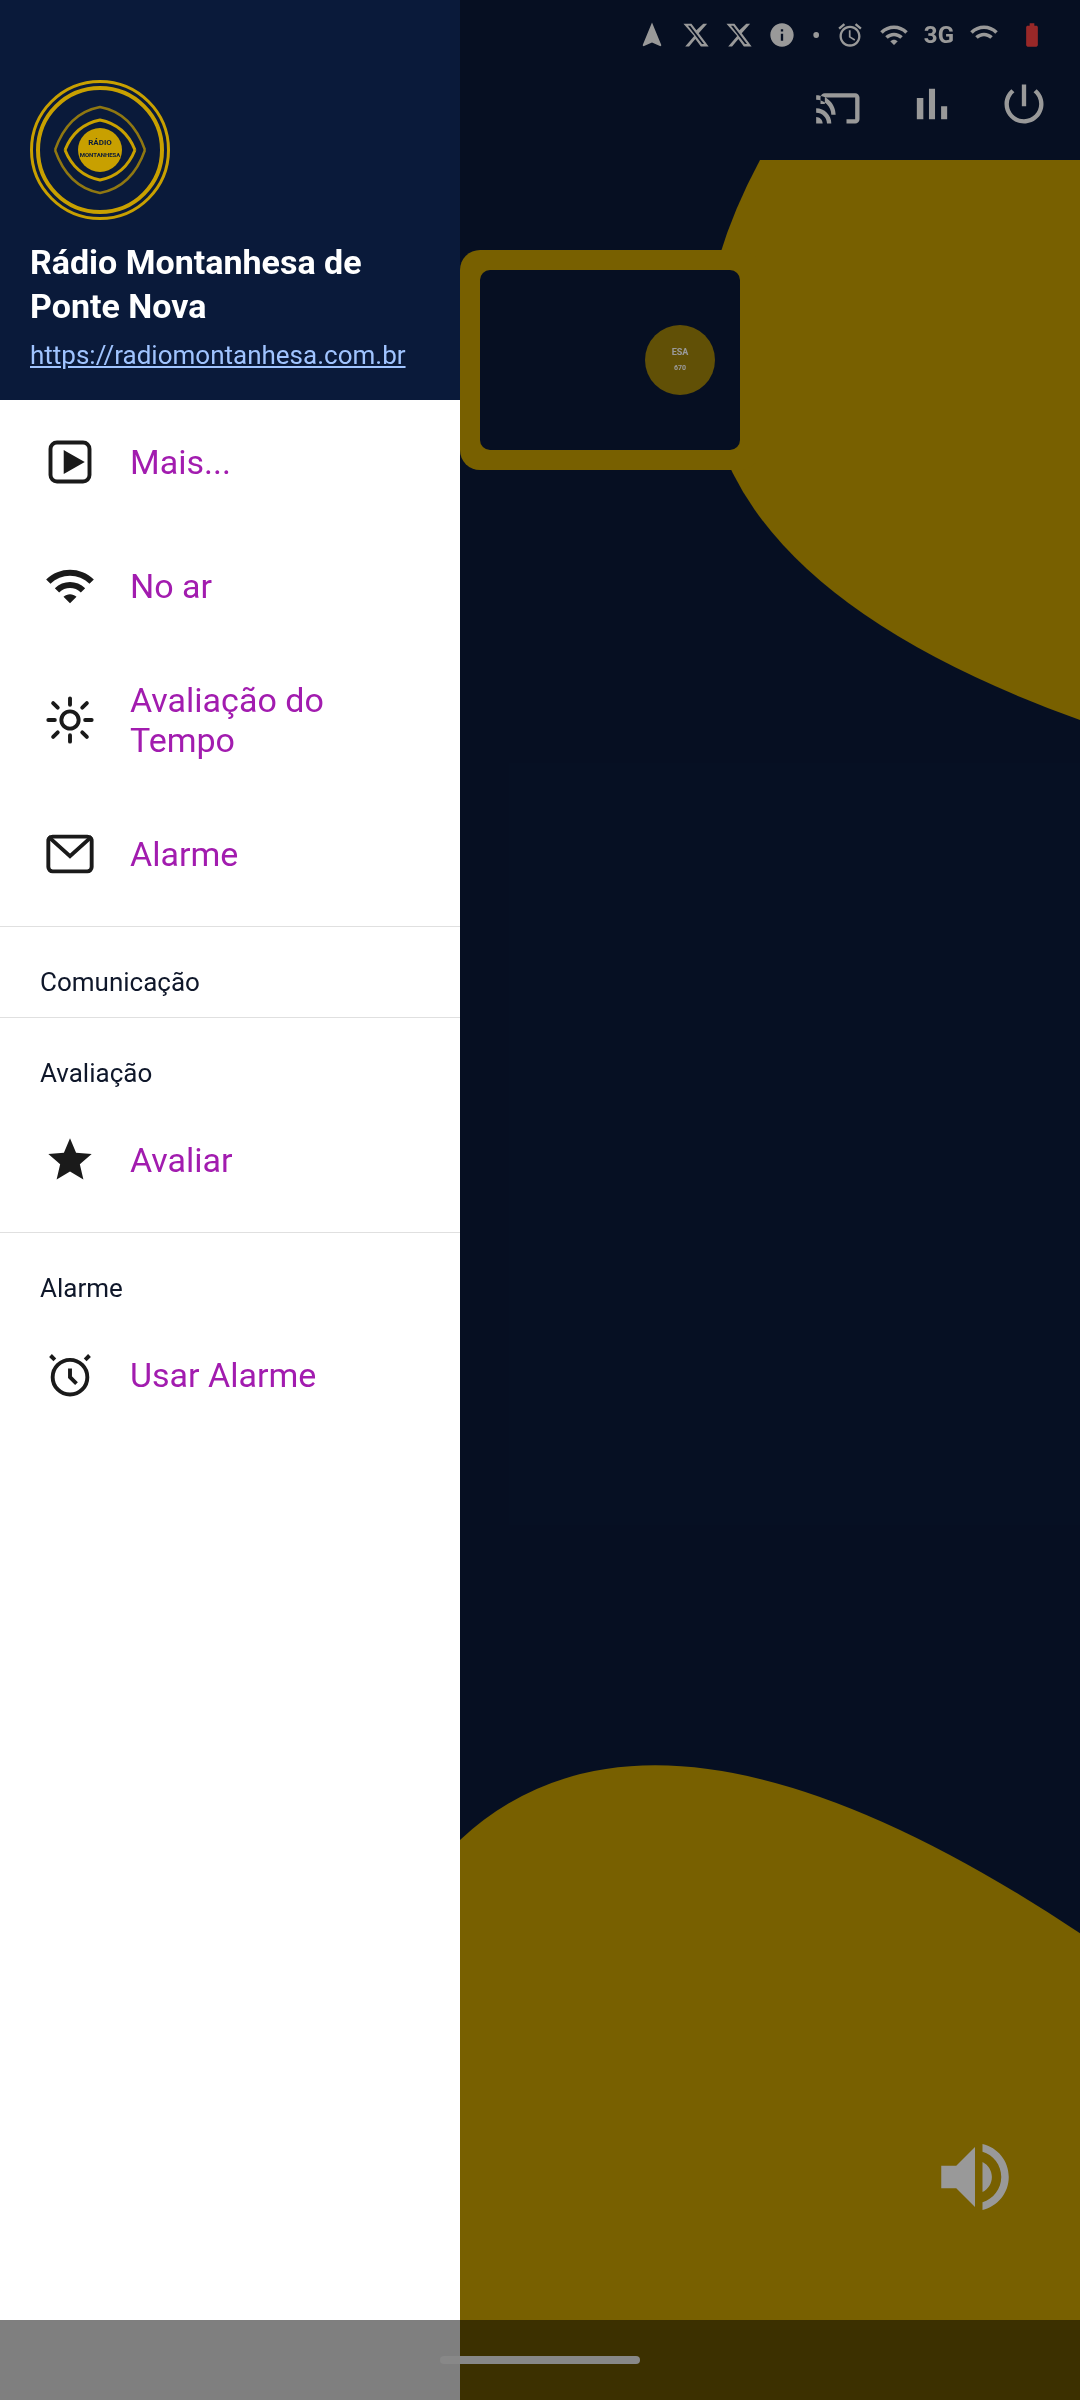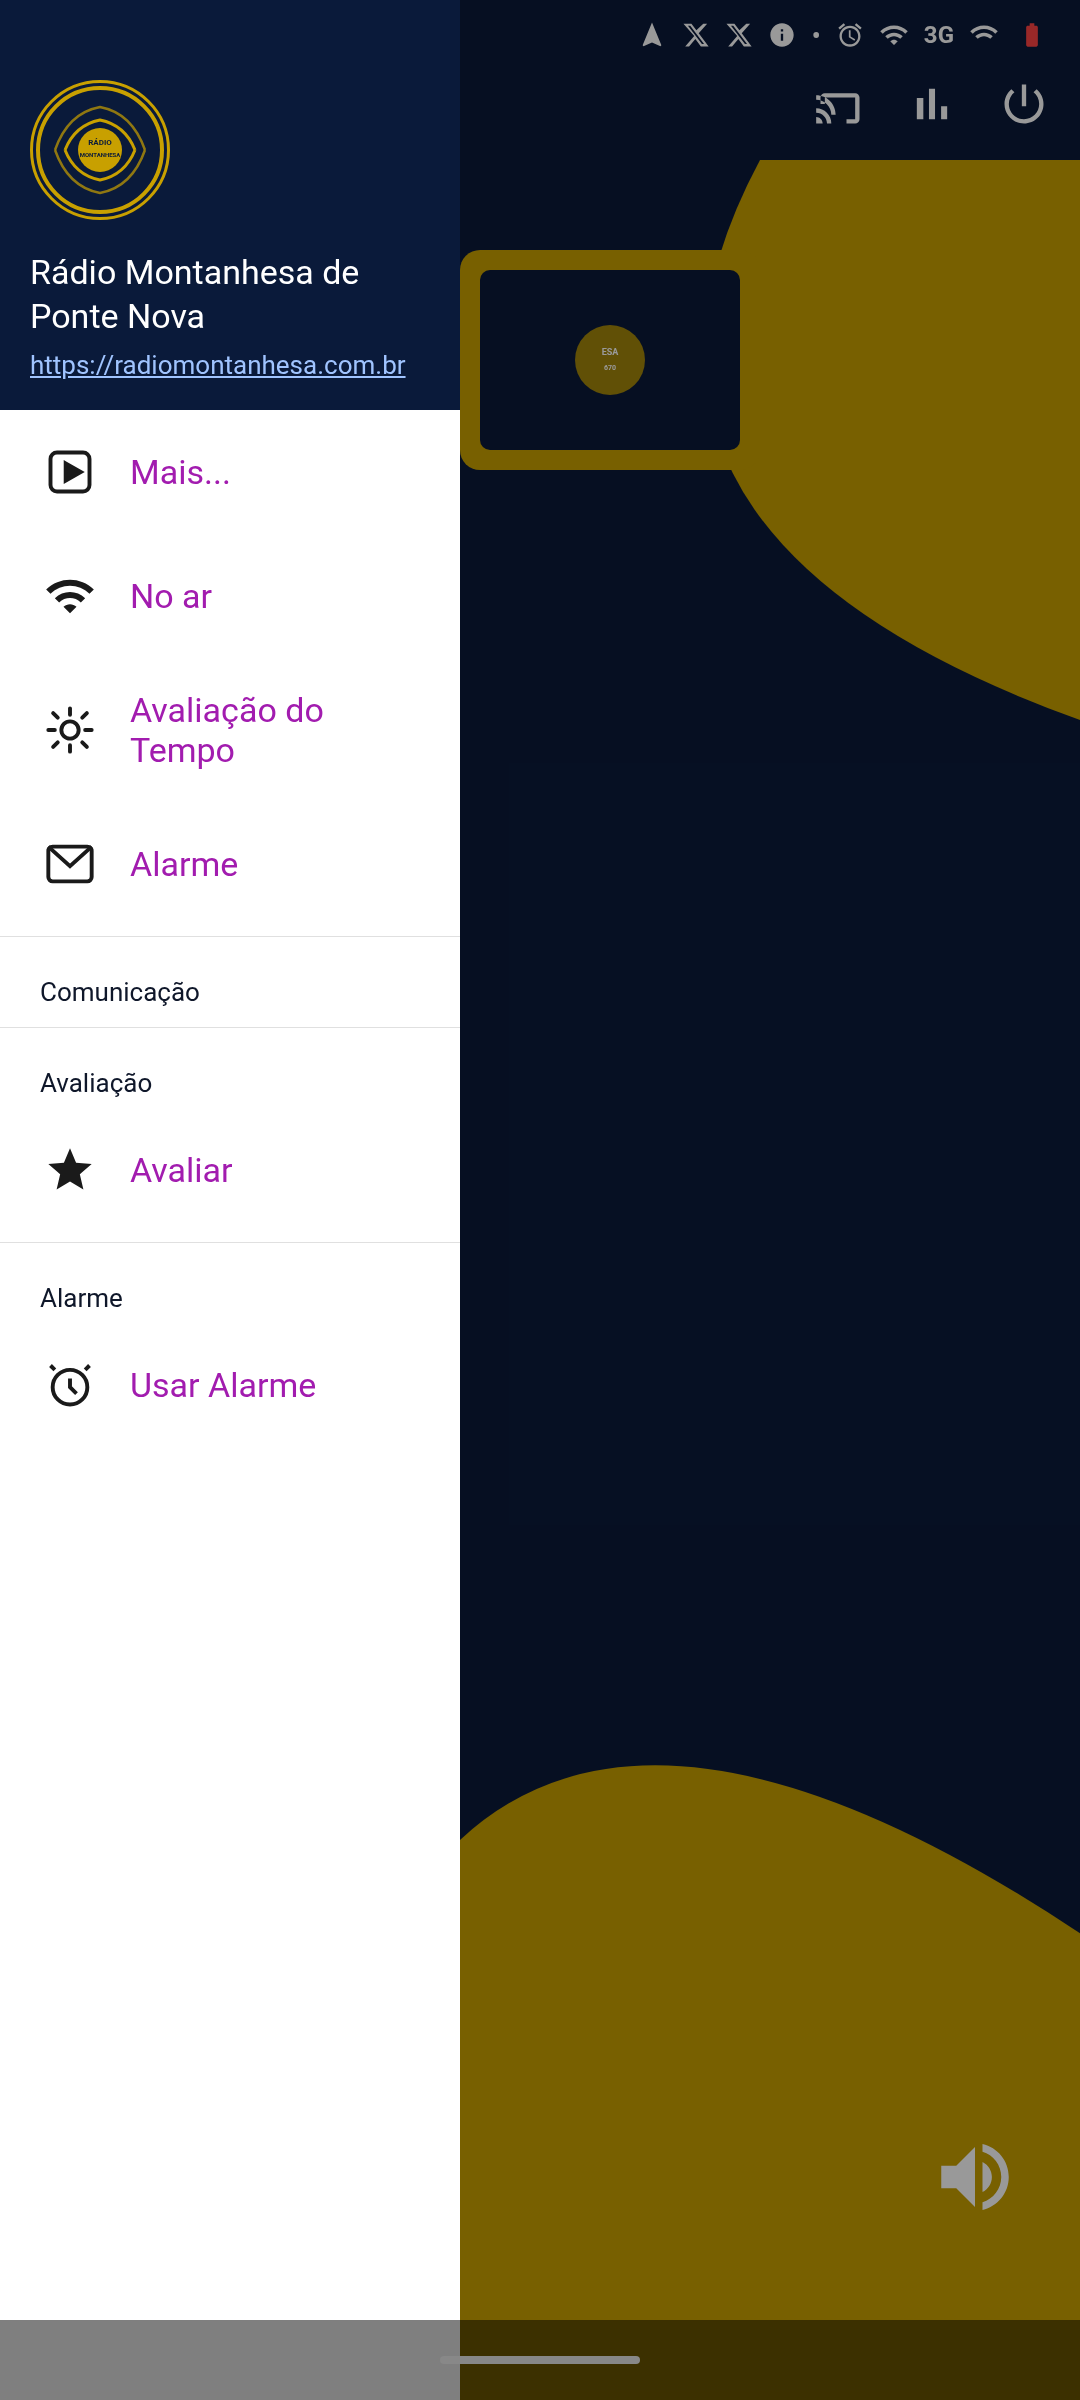--- a/index.html
+++ b/index.html
@@ -74,21 +74,21 @@
       overflow: hidden;
     }
 
     .bg-radio-card-inner {
       width: 260px;
       height: 180px;
       background: #0a1a3a;
       border-radius: 10px;
       display: flex;
       flex-direction: column;
-      align-items: center;
+      align-items: flex-end;
       justify-content: center;
       color: white;
       font-size: 28px;
       font-weight: bold;
     }
 
     
     .bg-volume-icon {
       position: absolute;
       bottom: 160px;
@@ -180,23 +180,22 @@
     }
 
     .logo-svg {
       width: 130px;
       height: 130px;
     }
 
     .drawer-title {
       color: white;
       font-size: 34px;
-      font-weight: 400;
+      font-weight: 700;
       line-height: 1.3;
-      margin-top: 10px;
     }
 
     .drawer-url {
       color: #a0c4ff;
       font-size: 26px;
       text-decoration: underline;
       margin-top: 12px;
     }
 
     

